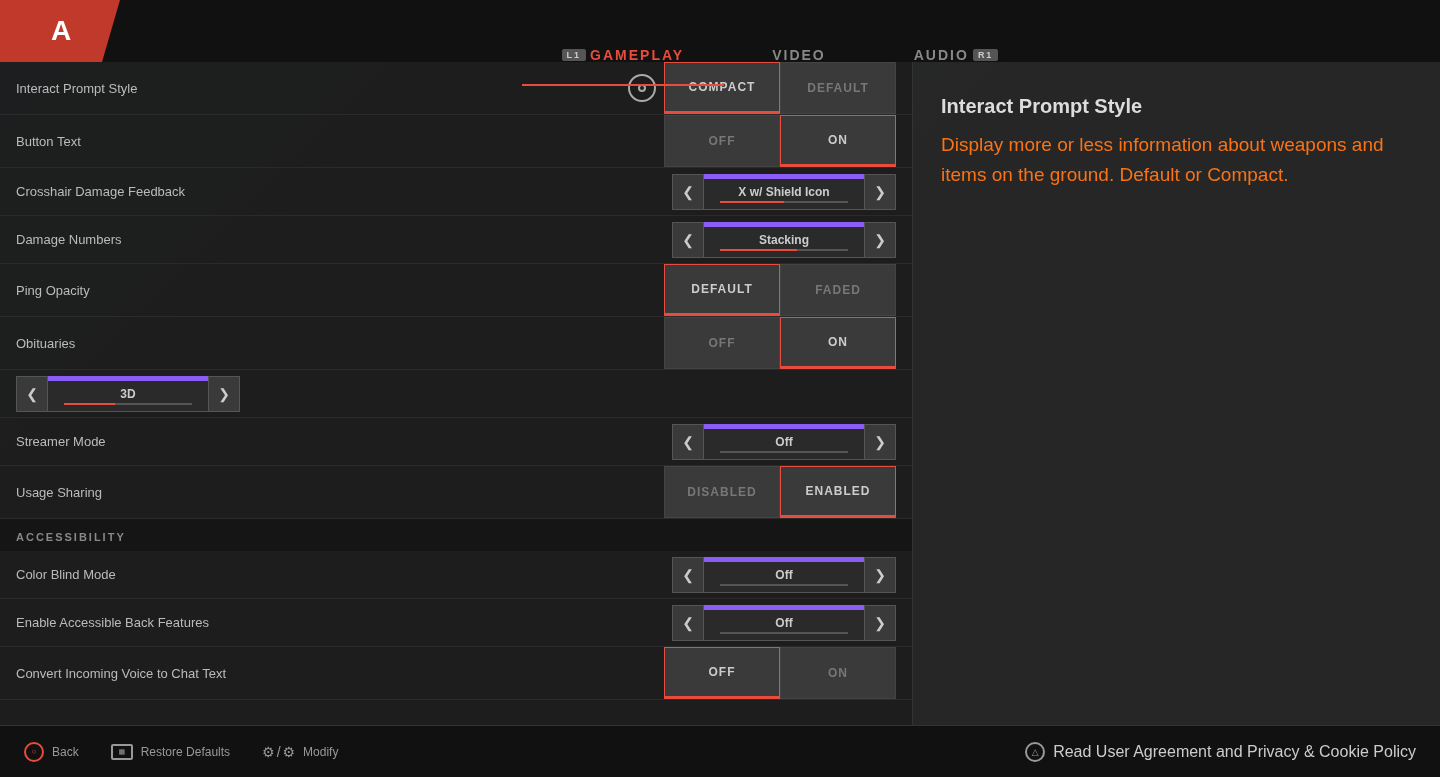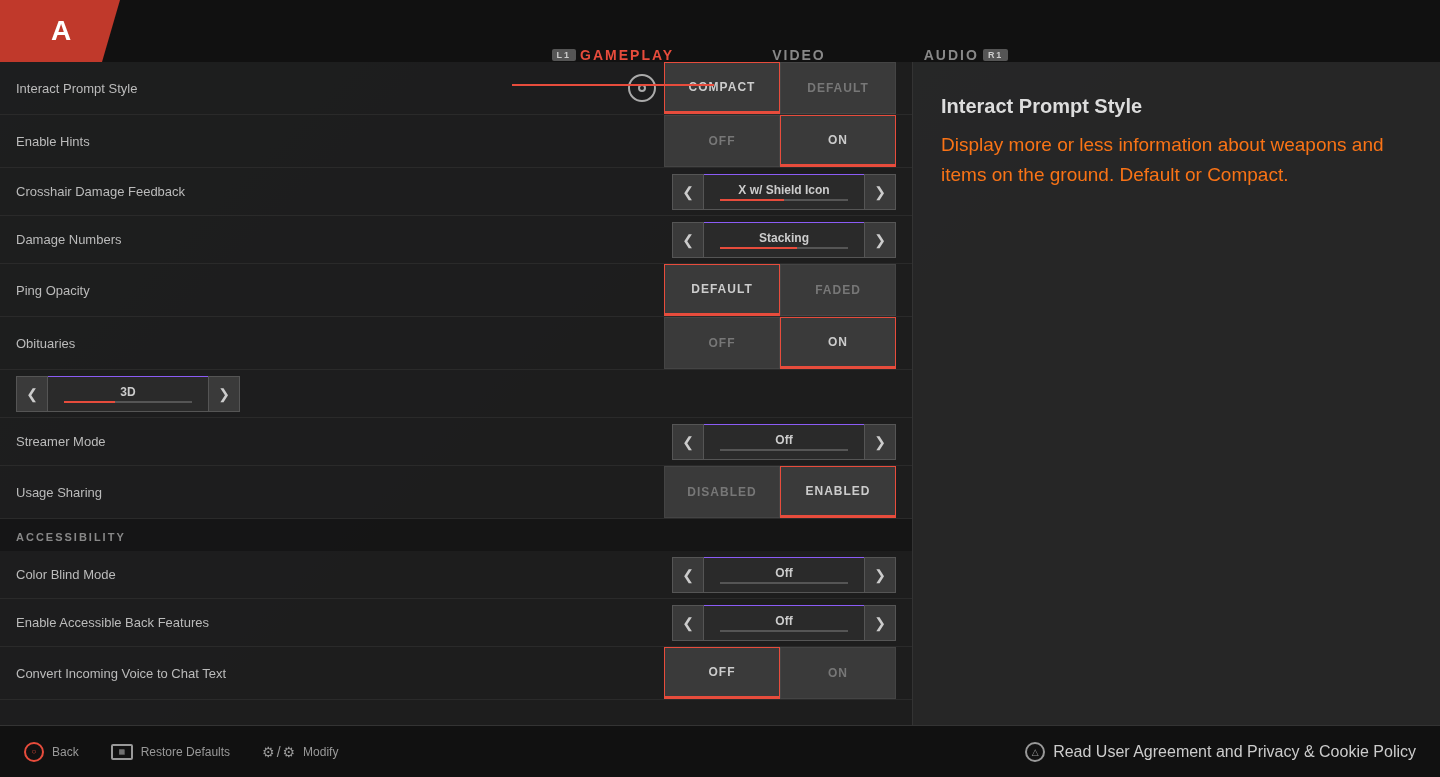--- a/index.html
+++ b/index.html
@@ -47,21 +47,21 @@
       font-weight: 900;
       letter-spacing: -2px;
     }
 
     .nav-tabs {
       display: flex;
       align-items: center;
       height: 100%;
       flex: 1;
       justify-content: center;
-      gap: 18px;
+      gap: 8px;
       margin-top: 47px;
     }
 
     .nav-tab {
       padding: 0 40px;
       height: 100%;
       display: flex;
       align-items: center;
       justify-content: center;
       font-size: 14px;
@@ -189,21 +189,21 @@
       cursor: pointer;
       display: flex;
       align-items: center;
       justify-content: center;
     }
 
     .arrow-value {
       min-width: 160px;
       height: 36px;
       background: #2a2a2a;
-      border-top: 1px solid #8b5cf6;
+      border-top: 5px solid #8b5cf6;
       border-bottom: 1px solid #555;
       display: flex;
       align-items: center;
       justify-content: center;
       font-size: 12px;
       color: #ccc;
       font-weight: 700;
       position: relative;
       flex-direction: column;
     }
@@ -390,21 +390,21 @@
       <div class="setting-controls">
         <div class="interact-icon">
           <div class="interact-dot"></div>
         </div>
         <button class="btn-toggle active">Compact</button>
         <button class="btn-toggle inactive">Default</button>
       </div>
     </div>
 
     <div class="settings-row">
-      <span class="setting-label">Enable Hints</span>
+      <span class="setting-label">Button Text</span>
       <div class="setting-controls">
         <button class="btn-toggle inactive">Off</button>
         <button class="btn-toggle active">On</button>
       </div>
     </div>
 
     <div class="settings-row">
       <span class="setting-label">Crosshair Damage Feedback</span>
       <div class="setting-controls arrow-control">
         <button class="arrow-btn">❮</button>

